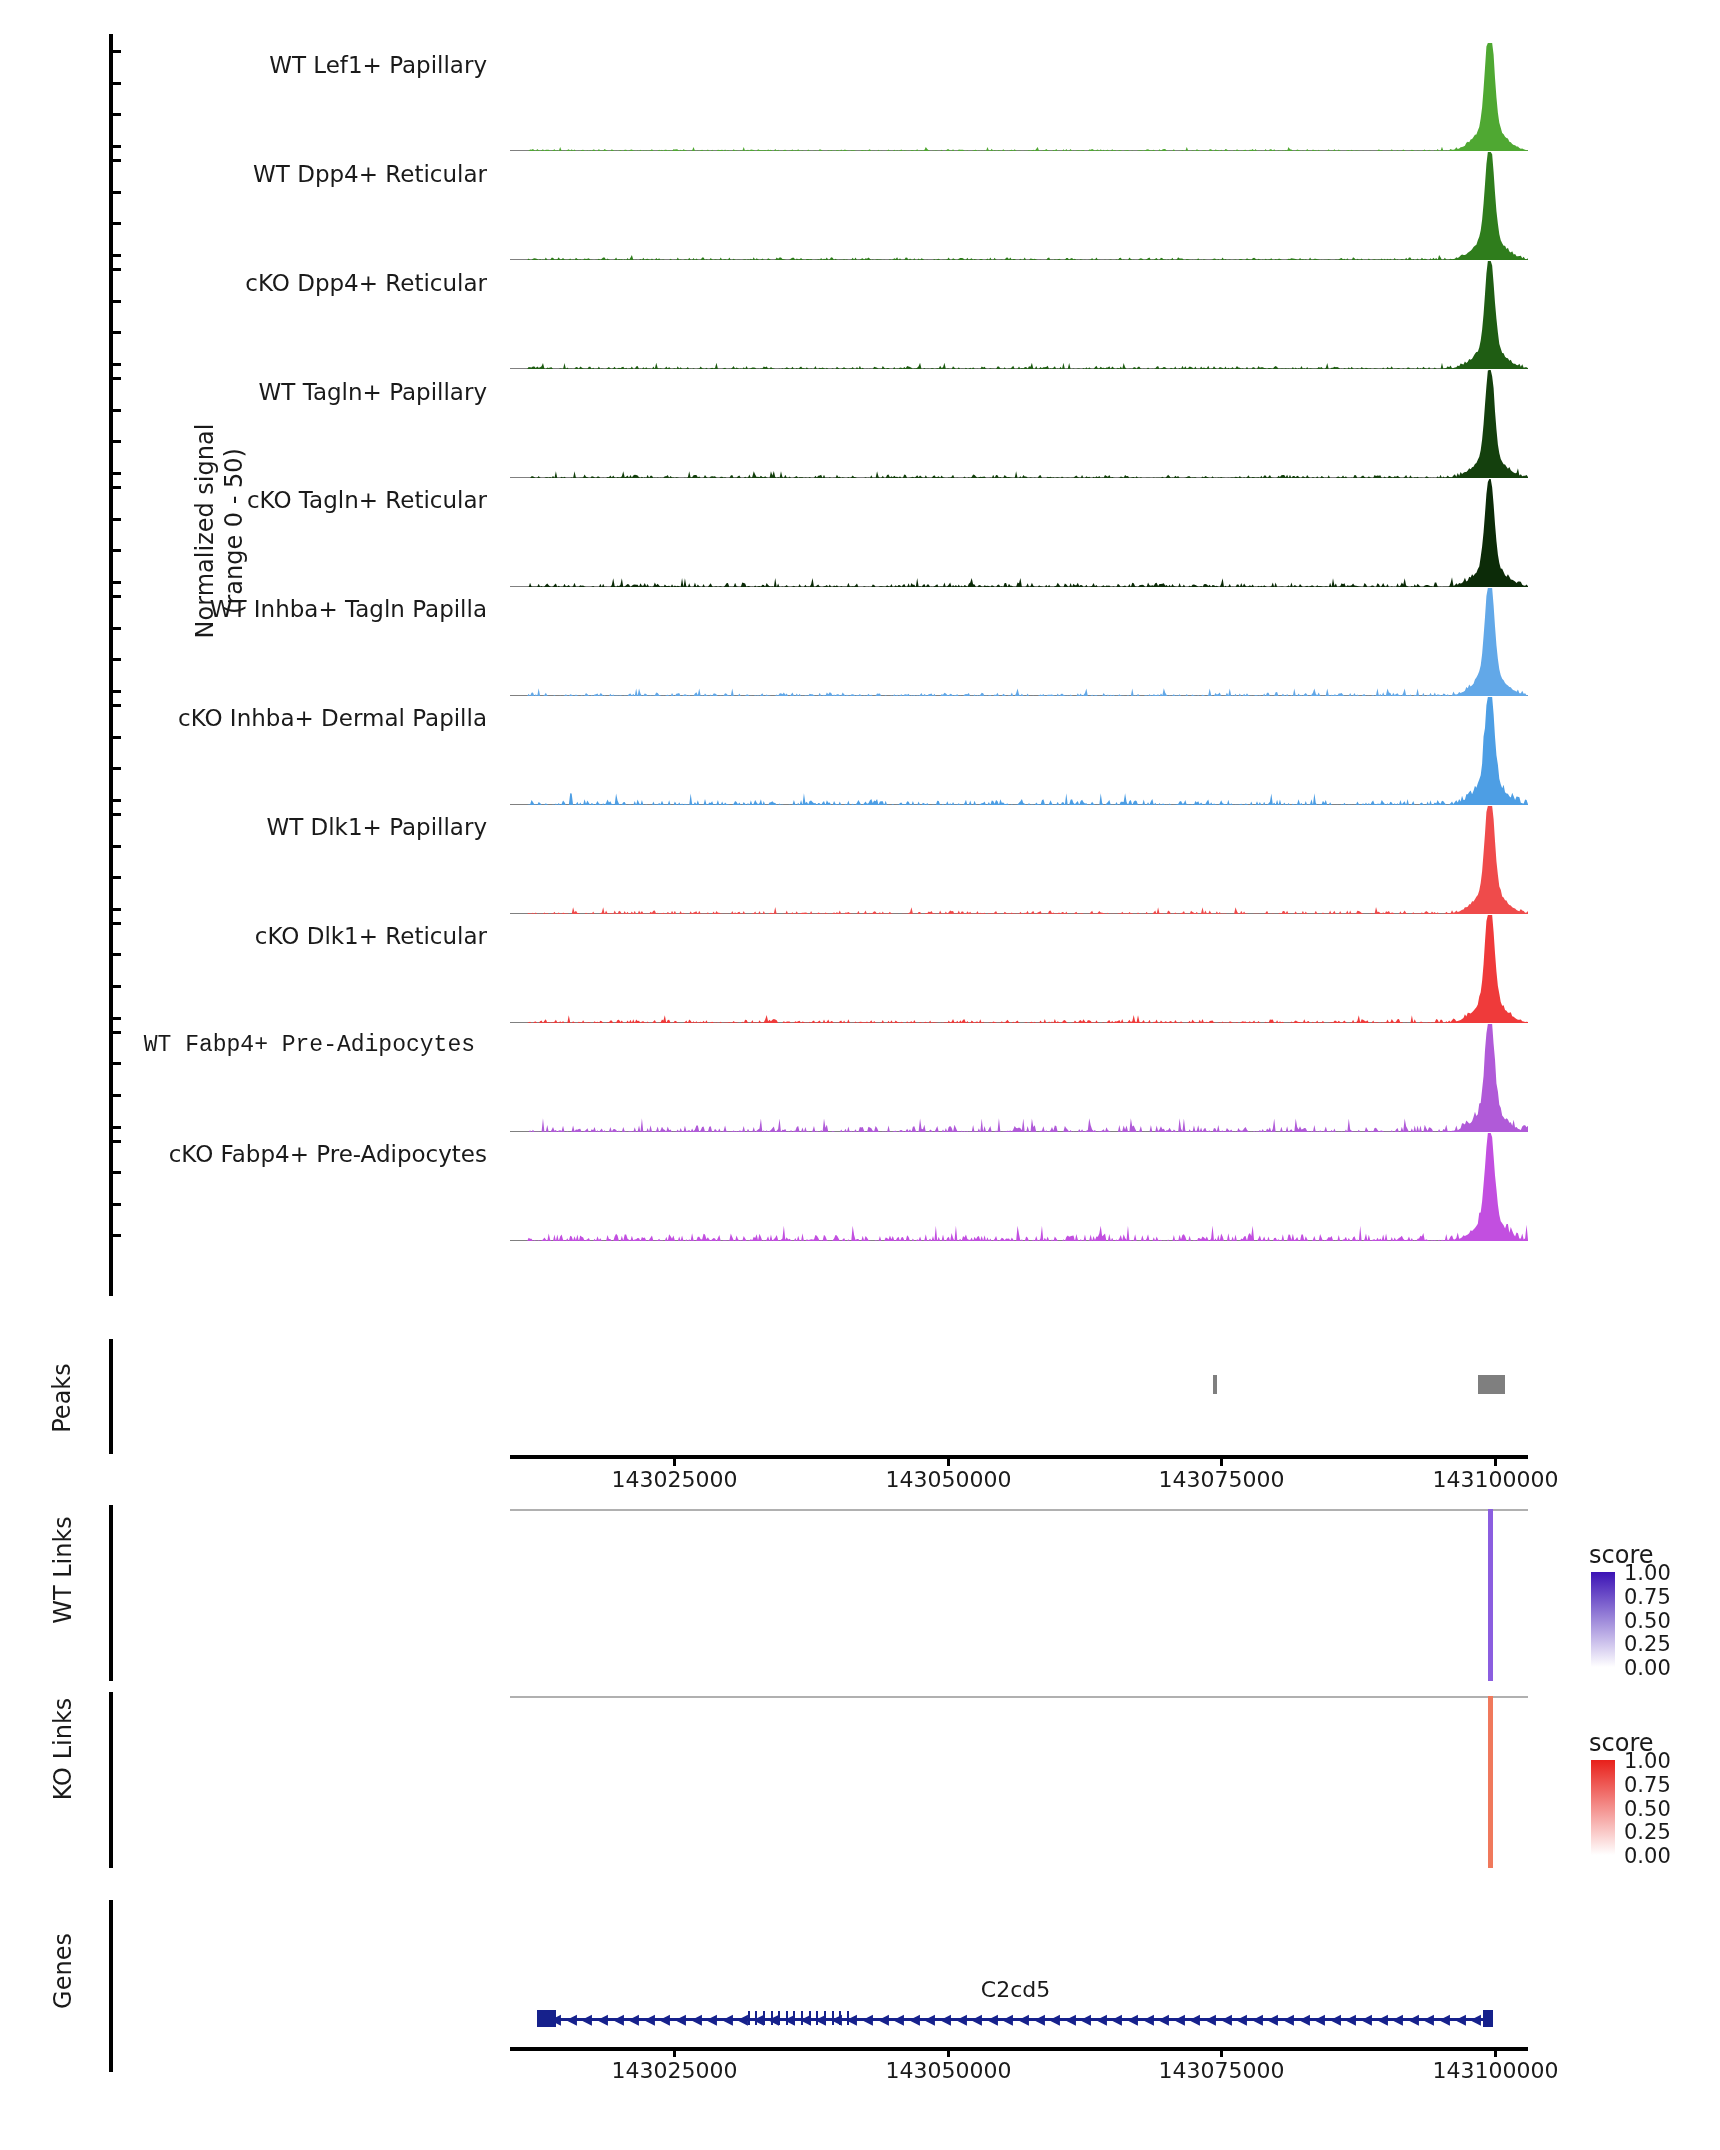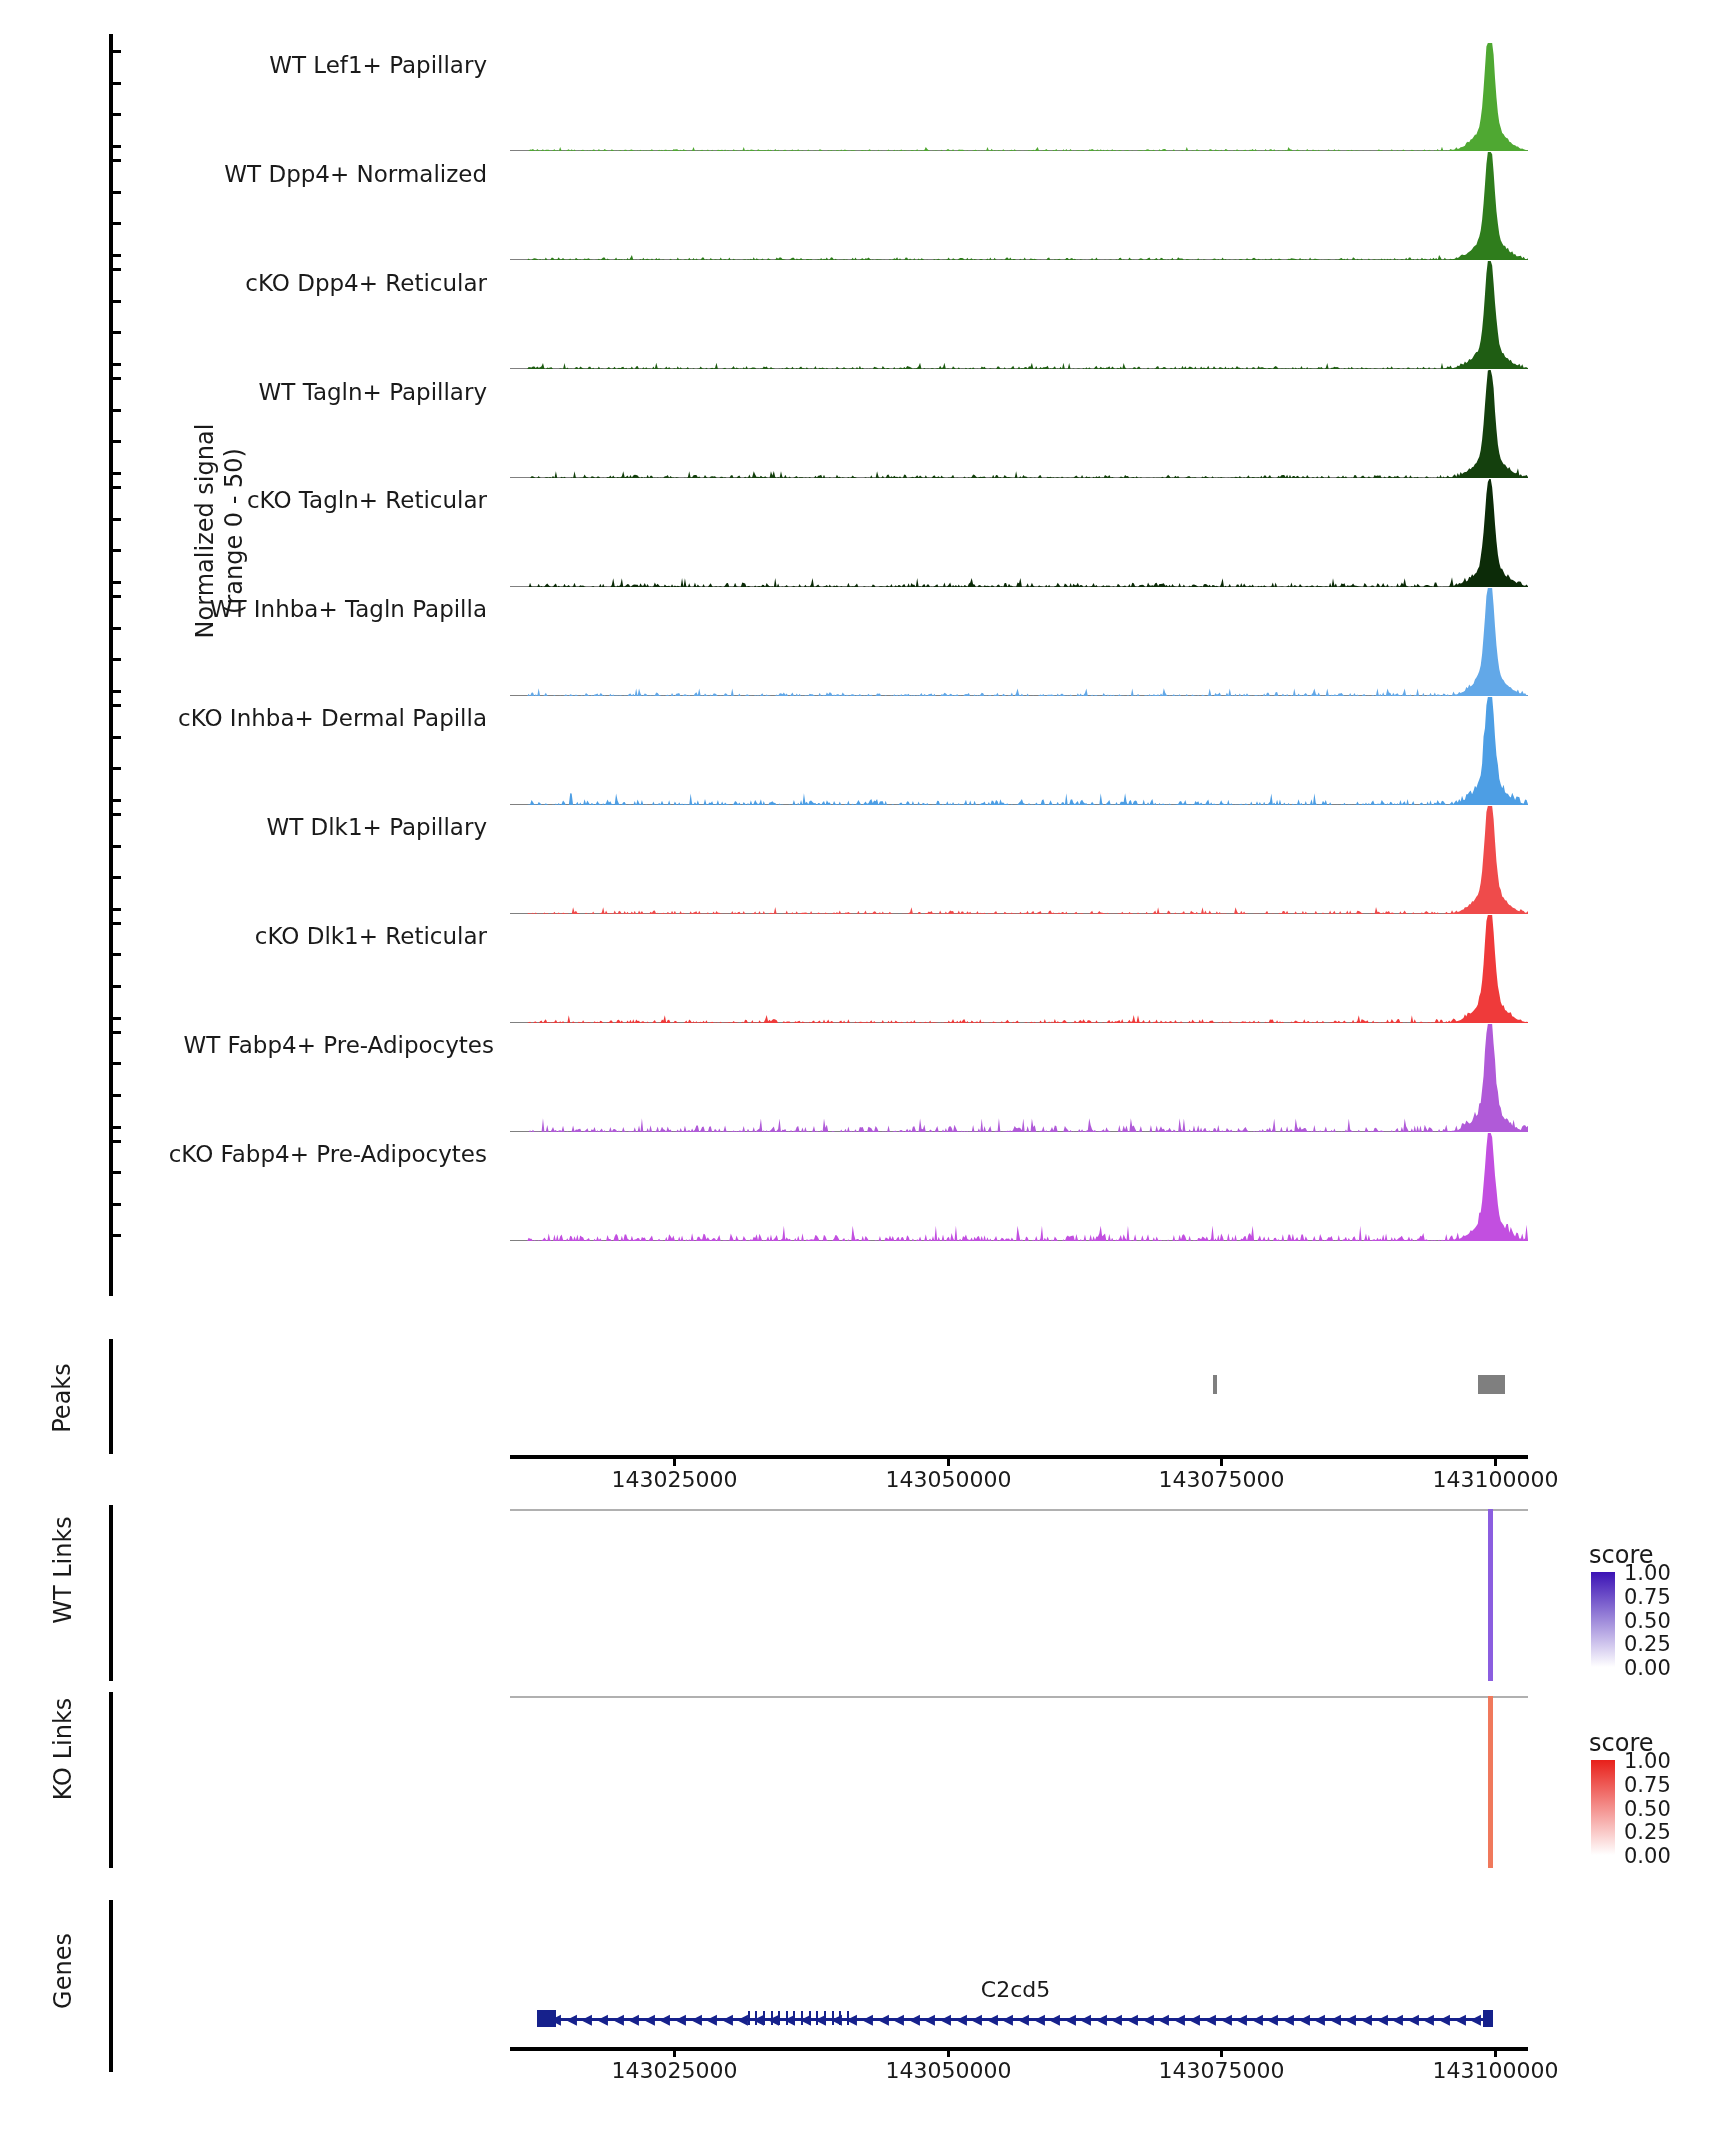--- a/index.html
+++ b/index.html
@@ -241,29 +241,29 @@
       <div class="tick" style="left: 109px; top: 1094px;"></div>
       <div class="tick" style="left: 109px; top: 1126px;"></div>
       <div class="tick" style="left: 109px; top: 1140px;"></div>
       <div class="tick" style="left: 109px; top: 1171px;"></div>
       <div class="tick" style="left: 109px; top: 1203px;"></div>
       <div class="tick" style="left: 109px; top: 1234px;"></div>
     </div>
 
   <div id="track-labels">
       <div class="track-label" style="left: 129px; width: 358px; top: 52px;">WT Lef1+ Papillary</div>
-      <div class="track-label" style="left: 129px; width: 358px; top: 161px;">WT Dpp4+ Normalized</div>
+      <div class="track-label" style="left: 129px; width: 358px; top: 161px;">WT Dpp4+ Reticular</div>
       <div class="track-label" style="left: 129px; width: 358px; top: 270px;">cKO Dpp4+ Reticular</div>
       <div class="track-label" style="left: 129px; width: 358px; top: 379px;">WT Tagln+ Papillary</div>
       <div class="track-label" style="left: 129px; width: 358px; top: 487px;">cKO Tagln+ Reticular</div>
       <div class="track-label" style="left: 129px; width: 358px; top: 596px;">WT Inhba+ Tagln Papilla</div>
       <div class="track-label" style="left: 129px; width: 358px; top: 705px;">cKO Inhba+ Dermal Papilla</div>
       <div class="track-label" style="left: 129px; width: 358px; top: 814px;">WT Dlk1+ Papillary</div>
       <div class="track-label" style="left: 129px; width: 358px; top: 923px; text-align: right;">cKO Dlk1+ Reticular</div>
-      <div class="track-label" style="left: 136px; width: 358px; top: 1032px;">WT Fabp4+ Pre-Adipocytes</div>
+      <div class="track-label" style="left: 117px; width: 358px; top: 1032px; font-family: Liberation Mono, monospace;">WT Fabp4+ Pre-Adipocytes</div>
       <div class="track-label" style="left: 129px; width: 358px; top: 1141px;">cKO Fabp4+ Pre-Adipocytes</div>
     </div>
 
   <div id="tracks">
       <div class="track" style="top: 43px;">
         <div class="baseline"></div>
         <svg class="sig" viewBox="0 0 1420 150" preserveAspectRatio="none">
           <path d="M 0 150 L 0.0 150.0 L 2.0 150.0 L 4.0 150.0 L 6.0 150.0 L 8.0 150.0 L 10.0 150.0 L 12.0 150.0 L 14.0 150.0 L 16.0 150.0 L 18.0 150.0 L 20.0 150.0 L 22.0 150.0 L 24.0 150.0 L 26.0 149.7 L 28.0 147.8 L 30.0 148.2 L 32.0 147.2 L 34.0 149.1 L 36.0 150.0 L 38.0 147.1 L 40.0 148.9 L 42.0 149.9 L 44.0 149.0 L 46.0 147.6 L 48.0 149.9 L 50.0 148.4 L 52.0 148.4 L 54.0 148.2 L 56.0 149.9 L 58.0 149.7 L 60.0 149.1 L 62.0 147.7 L 64.0 149.6 L 66.0 148.9 L 68.0 150.0 L 70.0 144.3 L 72.0 149.6 L 74.0 149.5 L 76.0 149.6 L 78.0 150.0 L 80.0 148.7 L 82.0 147.6 L 84.0 150.0 L 86.0 147.6 L 88.0 149.6 L 90.0 147.9 L 92.0 150.0 L 94.0 150.0 L 96.0 149.6 L 98.0 149.9 L 100.0 148.6 L 102.0 148.4 L 104.0 149.8 L 106.0 150.0 L 108.0 148.9 L 110.0 150.0 L 112.0 148.9 L 114.0 150.0 L 116.0 148.0 L 118.0 148.3 L 120.0 149.9 L 122.0 149.9 L 124.0 147.1 L 126.0 149.6 L 128.0 149.8 L 130.0 149.3 L 132.0 147.3 L 134.0 148.6 L 136.0 149.5 L 138.0 149.9 L 140.0 150.0 L 142.0 147.5 L 144.0 148.9 L 146.0 150.0 L 148.0 149.6 L 150.0 150.0 L 152.0 149.8 L 154.0 148.7 L 156.0 149.8 L 158.0 149.9 L 160.0 148.2 L 162.0 148.4 L 164.0 150.0 L 166.0 149.7 L 168.0 148.1 L 170.0 148.0 L 172.0 149.4 L 174.0 149.8 L 176.0 150.0 L 178.0 149.2 L 180.0 150.0 L 182.0 148.3 L 184.0 150.0 L 186.0 149.2 L 188.0 149.8 L 190.0 149.2 L 192.0 149.6 L 194.0 149.8 L 196.0 149.1 L 198.0 147.4 L 200.0 149.5 L 202.0 150.0 L 204.0 150.0 L 206.0 149.5 L 208.0 148.2 L 210.0 149.5 L 212.0 148.2 L 214.0 150.0 L 216.0 148.4 L 218.0 148.3 L 220.0 149.5 L 222.0 148.5 L 224.0 150.0 L 226.0 150.0 L 228.0 147.6 L 230.0 147.8 L 232.0 147.5 L 234.0 147.9 L 236.0 149.9 L 238.0 148.4 L 240.0 149.7 L 242.0 147.7 L 244.0 148.6 L 246.0 149.3 L 248.0 150.0 L 250.0 149.8 L 252.0 150.0 L 254.0 149.4 L 256.0 144.3 L 258.0 149.8 L 260.0 149.9 L 262.0 149.4 L 264.0 149.9 L 266.0 148.9 L 268.0 148.3 L 270.0 149.5 L 272.0 149.6 L 274.0 149.7 L 276.0 147.8 L 278.0 150.0 L 280.0 149.9 L 282.0 148.3 L 284.0 150.0 L 286.0 149.9 L 288.0 150.0 L 290.0 148.3 L 292.0 148.6 L 294.0 148.7 L 296.0 148.1 L 298.0 149.9 L 300.0 148.0 L 302.0 150.0 L 304.0 148.6 L 306.0 149.7 L 308.0 150.0 L 310.0 150.0 L 312.0 147.7 L 314.0 149.2 L 316.0 149.3 L 318.0 149.6 L 320.0 150.0 L 322.0 149.1 L 324.0 150.0 L 326.0 144.3 L 328.0 150.0 L 330.0 148.8 L 332.0 148.2 L 334.0 149.6 L 336.0 148.0 L 338.0 148.2 L 340.0 148.5 L 342.0 150.0 L 344.0 149.9 L 346.0 147.6 L 348.0 148.5 L 350.0 148.8 L 352.0 149.1 L 354.0 149.0 L 356.0 148.7 L 358.0 149.8 L 360.0 148.0 L 362.0 149.0 L 364.0 148.4 L 366.0 149.9 L 368.0 150.0 L 370.0 147.1 L 372.0 149.8 L 374.0 148.1 L 376.0 150.0 L 378.0 149.7 L 380.0 150.0 L 382.0 148.7 L 384.0 148.4 L 386.0 149.8 L 388.0 150.0 L 390.0 149.8 L 392.0 148.8 L 394.0 148.0 L 396.0 149.8 L 398.0 148.8 L 400.0 149.3 L 402.0 147.4 L 404.0 149.8 L 406.0 149.7 L 408.0 148.9 L 410.0 150.0 L 412.0 150.0 L 414.0 149.9 L 416.0 147.8 L 418.0 149.5 L 420.0 150.0 L 422.0 149.9 L 424.0 149.8 L 426.0 149.4 L 428.0 150.0 L 430.0 150.0 L 432.0 147.6 L 434.0 148.2 L 436.0 149.8 L 438.0 150.0 L 440.0 150.0 L 442.0 150.0 L 444.0 148.9 L 446.0 149.8 L 448.0 148.6 L 450.0 149.8 L 452.0 149.7 L 454.0 149.9 L 456.0 148.6 L 458.0 148.9 L 460.0 150.0 L 462.0 147.8 L 464.0 150.0 L 466.0 148.1 L 468.0 148.2 L 470.0 149.3 L 472.0 149.6 L 474.0 150.0 L 476.0 149.0 L 478.0 148.9 L 480.0 149.0 L 482.0 149.8 L 484.0 150.0 L 486.0 149.9 L 488.0 150.0 L 490.0 148.8 L 492.0 148.6 L 494.0 149.3 L 496.0 149.0 L 498.0 150.0 L 500.0 148.5 L 502.0 147.4 L 504.0 149.9 L 506.0 149.5 L 508.0 149.6 L 510.0 150.0 L 512.0 149.9 L 514.0 148.3 L 516.0 150.0 L 518.0 149.6 L 520.0 150.0 L 522.0 149.9 L 524.0 150.0 L 526.0 149.6 L 528.0 148.0 L 530.0 149.8 L 532.0 150.0 L 534.0 150.0 L 536.0 148.2 L 538.0 150.0 L 540.0 148.9 L 542.0 149.9 L 544.0 149.0 L 546.0 148.0 L 548.0 150.0 L 550.0 149.1 L 552.0 149.4 L 554.0 149.6 L 556.0 149.8 L 558.0 149.9 L 560.0 148.7 L 562.0 148.6 L 564.0 149.8 L 566.0 149.2 L 568.0 147.6 L 570.0 150.0 L 572.0 149.3 L 574.0 149.0 L 576.0 149.5 L 578.0 148.6 L 580.0 144.3 L 582.0 147.3 L 584.0 148.9 L 586.0 150.0 L 588.0 150.0 L 590.0 149.6 L 592.0 149.7 L 594.0 149.4 L 596.0 149.5 L 598.0 149.9 L 600.0 150.0 L 602.0 148.2 L 604.0 149.9 L 606.0 150.0 L 608.0 149.5 L 610.0 147.6 L 612.0 147.5 L 614.0 149.5 L 616.0 149.8 L 618.0 147.6 L 620.0 150.0 L 622.0 150.0 L 624.0 149.9 L 626.0 147.9 L 628.0 148.1 L 630.0 148.4 L 632.0 148.3 L 634.0 149.5 L 636.0 150.0 L 638.0 148.9 L 640.0 150.0 L 642.0 150.0 L 644.0 149.9 L 646.0 149.4 L 648.0 148.5 L 650.0 148.4 L 652.0 150.0 L 654.0 149.2 L 656.0 150.0 L 658.0 149.6 L 660.0 150.0 L 662.0 149.3 L 664.0 149.9 L 666.0 144.3 L 668.0 149.2 L 670.0 149.7 L 672.0 147.0 L 674.0 150.0 L 676.0 148.5 L 678.0 149.8 L 680.0 149.6 L 682.0 148.6 L 684.0 149.8 L 686.0 150.0 L 688.0 147.5 L 690.0 149.4 L 692.0 149.9 L 694.0 149.7 L 696.0 149.9 L 698.0 148.6 L 700.0 148.2 L 702.0 149.7 L 704.0 147.7 L 706.0 149.7 L 708.0 150.0 L 710.0 149.6 L 712.0 149.6 L 714.0 149.9 L 716.0 150.0 L 718.0 149.7 L 720.0 149.6 L 722.0 149.5 L 724.0 148.6 L 726.0 149.7 L 728.0 149.1 L 730.0 148.3 L 732.0 149.7 L 734.0 147.2 L 736.0 144.3 L 738.0 149.7 L 740.0 149.9 L 742.0 149.8 L 744.0 149.0 L 746.0 149.1 L 748.0 147.3 L 750.0 149.0 L 752.0 149.8 L 754.0 150.0 L 756.0 149.9 L 758.0 148.7 L 760.0 149.4 L 762.0 147.3 L 764.0 149.9 L 766.0 149.8 L 768.0 150.0 L 770.0 150.0 L 772.0 147.7 L 774.0 149.9 L 776.0 147.1 L 778.0 149.9 L 780.0 149.2 L 782.0 147.1 L 784.0 149.9 L 786.0 149.8 L 788.0 150.0 L 790.0 149.3 L 792.0 149.0 L 794.0 148.9 L 796.0 149.5 L 798.0 148.8 L 800.0 148.6 L 802.0 149.9 L 804.0 149.9 L 806.0 150.0 L 808.0 148.0 L 810.0 148.2 L 812.0 147.1 L 814.0 148.4 L 816.0 150.0 L 818.0 148.5 L 820.0 147.8 L 822.0 150.0 L 824.0 147.6 L 826.0 149.7 L 828.0 148.1 L 830.0 150.0 L 832.0 148.6 L 834.0 148.4 L 836.0 149.9 L 838.0 149.7 L 840.0 147.4 L 842.0 149.3 L 844.0 148.5 L 846.0 149.9 L 848.0 149.6 L 850.0 148.7 L 852.0 149.1 L 854.0 150.0 L 856.0 149.9 L 858.0 149.4 L 860.0 148.8 L 862.0 148.6 L 864.0 150.0 L 866.0 150.0 L 868.0 149.4 L 870.0 150.0 L 872.0 150.0 L 874.0 150.0 L 876.0 149.3 L 878.0 148.8 L 880.0 148.9 L 882.0 149.2 L 884.0 149.8 L 886.0 148.8 L 888.0 147.9 L 890.0 147.7 L 892.0 148.6 L 894.0 149.5 L 896.0 148.8 L 898.0 148.2 L 900.0 149.6 L 902.0 150.0 L 904.0 150.0 L 906.0 147.6 L 908.0 150.0 L 910.0 148.0 L 912.0 147.1 L 914.0 147.2 L 916.0 149.8 L 918.0 150.0 L 920.0 149.6 L 922.0 150.0 L 924.0 149.8 L 926.0 147.5 L 928.0 149.9 L 930.0 150.0 L 932.0 150.0 L 934.0 149.5 L 936.0 149.7 L 938.0 148.6 L 940.0 149.5 L 942.0 150.0 L 944.0 144.3 L 946.0 149.4 L 948.0 149.9 L 950.0 149.9 L 952.0 148.9 L 954.0 149.4 L 956.0 150.0 L 958.0 147.6 L 960.0 148.6 L 962.0 150.0 L 964.0 150.0 L 966.0 149.3 L 968.0 149.0 L 970.0 149.1 L 972.0 149.9 L 974.0 150.0 L 976.0 147.7 L 978.0 147.5 L 980.0 149.8 L 982.0 149.9 L 984.0 148.0 L 986.0 148.6 L 988.0 148.8 L 990.0 150.0 L 992.0 148.4 L 994.0 150.0 L 996.0 150.0 L 998.0 147.3 L 1000.0 147.8 L 1002.0 149.9 L 1004.0 149.8 L 1006.0 150.0 L 1008.0 149.9 L 1010.0 148.9 L 1012.0 150.0 L 1014.0 147.5 L 1016.0 148.9 L 1018.0 149.9 L 1020.0 149.8 L 1022.0 149.8 L 1024.0 148.6 L 1026.0 148.2 L 1028.0 150.0 L 1030.0 149.9 L 1032.0 148.4 L 1034.0 148.7 L 1036.0 147.1 L 1038.0 149.7 L 1040.0 147.3 L 1042.0 149.9 L 1044.0 149.5 L 1046.0 149.9 L 1048.0 149.6 L 1050.0 150.0 L 1052.0 150.0 L 1054.0 147.3 L 1056.0 150.0 L 1058.0 150.0 L 1060.0 147.4 L 1062.0 147.7 L 1064.0 149.6 L 1066.0 147.5 L 1068.0 150.0 L 1070.0 149.9 L 1072.0 149.1 L 1074.0 149.6 L 1076.0 149.9 L 1078.0 149.4 L 1080.0 149.5 L 1082.0 148.6 L 1084.0 149.7 L 1086.0 144.3 L 1088.0 147.6 L 1090.0 148.0 L 1092.0 149.6 L 1094.0 150.0 L 1096.0 149.8 L 1098.0 148.0 L 1100.0 148.6 L 1102.0 149.5 L 1104.0 150.0 L 1106.0 149.2 L 1108.0 150.0 L 1110.0 150.0 L 1112.0 147.1 L 1114.0 149.4 L 1116.0 149.6 L 1118.0 150.0 L 1120.0 147.9 L 1122.0 148.9 L 1124.0 149.1 L 1126.0 150.0 L 1128.0 148.1 L 1130.0 150.0 L 1132.0 150.0 L 1134.0 149.9 L 1136.0 150.0 L 1138.0 149.6 L 1140.0 149.8 L 1142.0 147.4 L 1144.0 150.0 L 1146.0 149.6 L 1148.0 149.6 L 1150.0 147.7 L 1152.0 149.5 L 1154.0 149.9 L 1156.0 148.0 L 1158.0 149.5 L 1160.0 150.0 L 1162.0 150.0 L 1164.0 150.0 L 1166.0 150.0 L 1168.0 149.1 L 1170.0 148.6 L 1172.0 149.9 L 1174.0 148.4 L 1176.0 149.6 L 1178.0 150.0 L 1180.0 149.2 L 1182.0 149.3 L 1184.0 149.6 L 1186.0 149.9 L 1188.0 149.9 L 1190.0 149.6 L 1192.0 150.0 L 1194.0 150.0 L 1196.0 150.0 L 1198.0 150.0 L 1200.0 149.8 L 1202.0 150.0 L 1204.0 149.9 L 1206.0 150.0 L 1208.0 150.0 L 1210.0 149.6 L 1212.0 147.7 L 1214.0 149.3 L 1216.0 149.0 L 1218.0 150.0 L 1220.0 150.0 L 1222.0 150.0 L 1224.0 149.7 L 1226.0 149.5 L 1228.0 150.0 L 1230.0 147.5 L 1232.0 150.0 L 1234.0 150.0 L 1236.0 150.0 L 1238.0 148.7 L 1240.0 150.0 L 1242.0 149.9 L 1244.0 149.8 L 1246.0 148.0 L 1248.0 149.4 L 1250.0 150.0 L 1252.0 150.0 L 1254.0 150.0 L 1256.0 149.6 L 1258.0 148.3 L 1260.0 148.8 L 1262.0 149.9 L 1264.0 150.0 L 1266.0 149.3 L 1268.0 149.8 L 1270.0 149.9 L 1272.0 150.0 L 1274.0 148.9 L 1276.0 147.8 L 1278.0 149.9 L 1280.0 149.7 L 1282.0 148.2 L 1284.0 149.5 L 1286.0 150.0 L 1288.0 150.0 L 1290.0 149.1 L 1292.0 149.9 L 1294.0 147.1 L 1296.0 149.9 L 1298.0 149.5 L 1300.0 144.1 L 1302.0 149.6 L 1304.0 149.7 L 1306.0 149.0 L 1308.0 149.5 L 1310.0 148.9 L 1312.0 147.1 L 1314.0 148.1 L 1316.0 148.2 L 1318.0 147.4 L 1320.0 144.8 L 1322.0 147.2 L 1324.0 146.4 L 1326.0 144.7 L 1328.0 144.4 L 1330.0 143.8 L 1332.0 142.6 L 1334.0 138.7 L 1336.0 137.2 L 1338.0 138.0 L 1340.0 134.0 L 1342.0 133.5 L 1344.0 130.6 L 1346.0 127.3 L 1348.0 127.0 L 1350.0 121.6 L 1352.0 116.8 L 1354.0 104.8 L 1356.0 89.3 L 1358.0 64.0 L 1360.0 34.6 L 1362.0 4.9 L 1364.0 0.0 L 1366.0 0.0 L 1368.0 0.0 L 1370.0 0.0 L 1372.0 16.0 L 1374.0 48.9 L 1376.0 75.8 L 1378.0 96.8 L 1380.0 110.9 L 1382.0 117.7 L 1384.0 124.9 L 1386.0 126.6 L 1388.0 130.3 L 1390.0 131.9 L 1392.0 132.8 L 1394.0 137.1 L 1396.0 137.7 L 1398.0 140.4 L 1400.0 141.8 L 1402.0 142.1 L 1404.0 143.6 L 1406.0 143.7 L 1408.0 145.9 L 1410.0 146.9 L 1412.0 146.4 L 1414.0 147.7 L 1416.0 148.1 L 1418.0 148.8 L 1420.0 149.0 L 1420 150 Z" fill="#4fa832" stroke="none"></path>
         </svg>
       </div>

